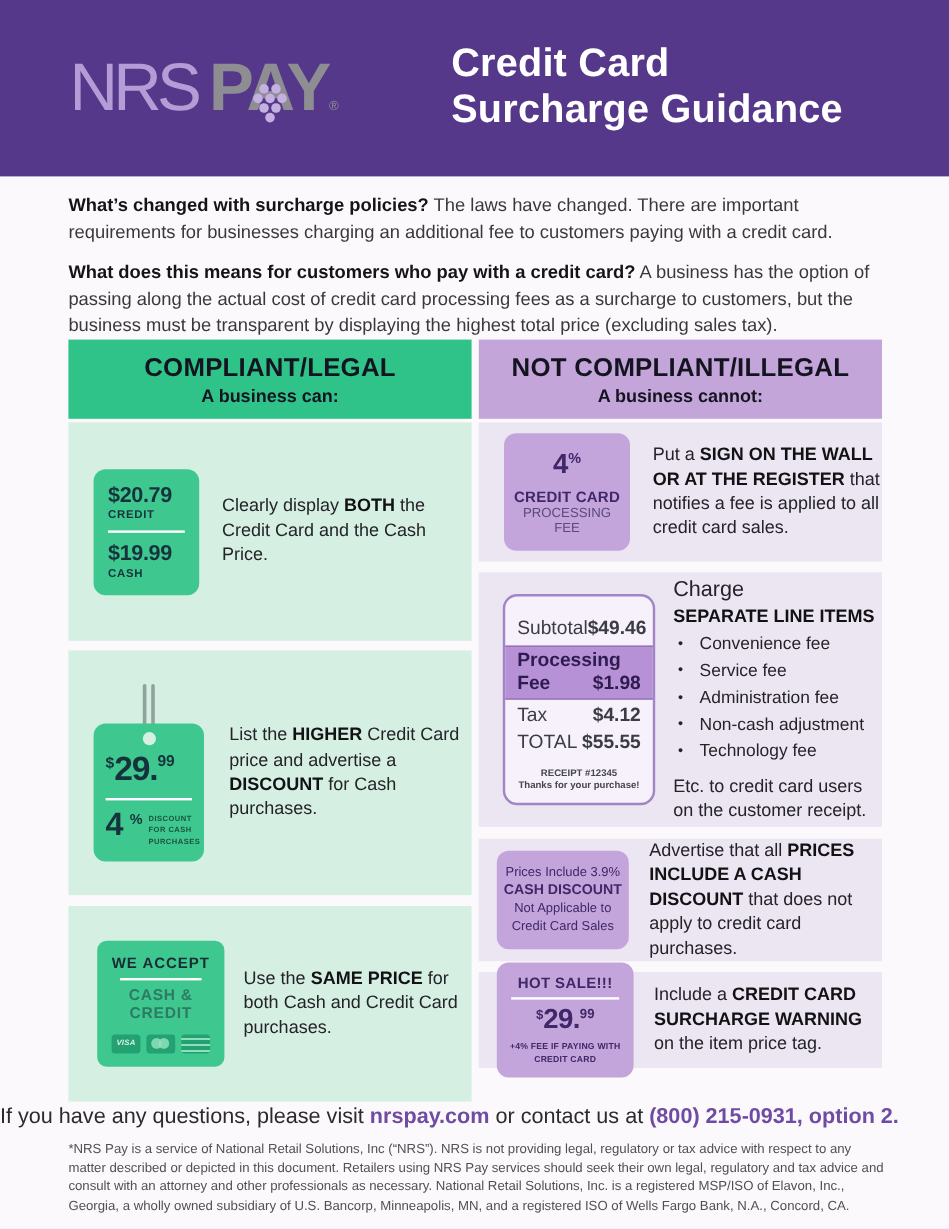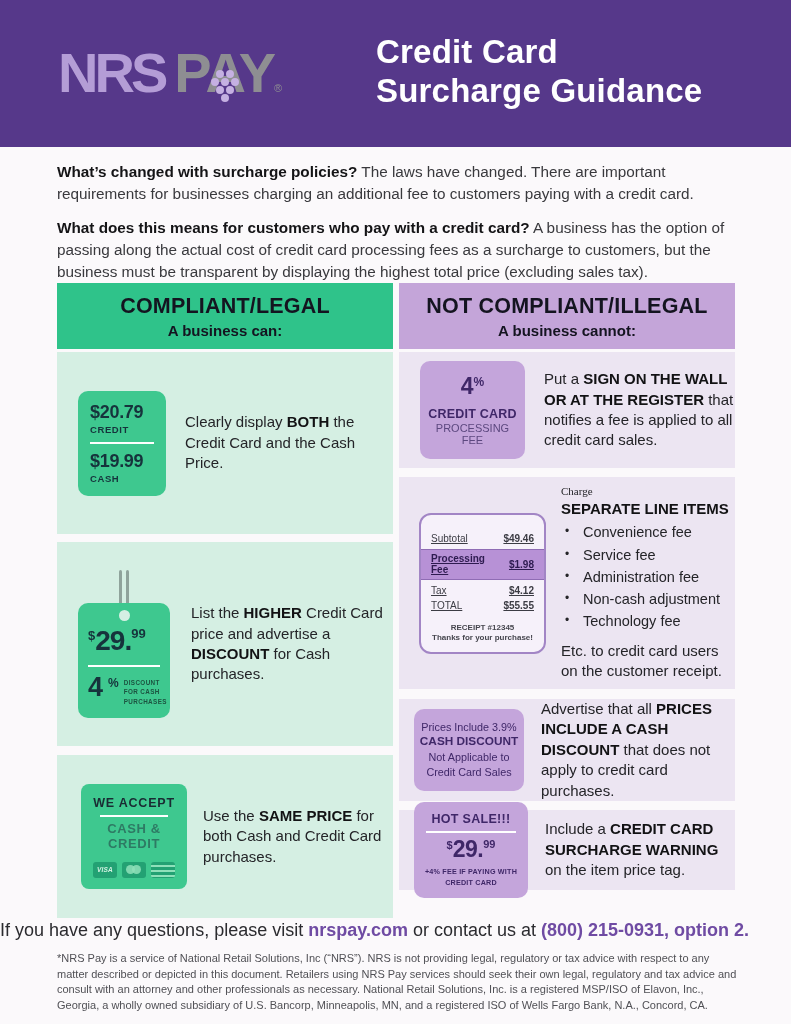--- a/index.html
+++ b/index.html
@@ -6,21 +6,21 @@
   body { background:#e8e8ea; font-family:"Liberation Sans","DejaVu Sans",sans-serif; }
   .page {
     position:relative; width:791px; height:1024px; margin:0 auto;
     background:#fbf9fb; overflow:hidden;
     -webkit-font-smoothing:antialiased;
   }
 
   
   .header { position:absolute; top:0; left:0; width:791px; height:147px; background:#56388a; }
   .logo { position:absolute; left:58px; top:40px; white-space:nowrap; }
-  .logo .nrs { font-size:56px; font-weight:700; letter-spacing:-4px; color:#b49dd6; }
+  .logo .nrs { font-size:56px; font-weight:400; letter-spacing:-4px; color:#b49dd6; }
   .logo .pay { font-size:56px; font-weight:700; letter-spacing:-2px; color:#8e8e92; margin-left:10px; position:relative; }
   .logo .reg { font-size:11px; color:#8e8e92; vertical-align:baseline; }
   .grapes { position:absolute; left:208px; top:68px; }
   .title { position:absolute; left:376px; top:33px; color:#ffffff; font-size:33px; font-weight:800; line-height:1.17; letter-spacing:0.2px; }
 
   
   .intro { position:absolute; left:57px; top:161px; width:682px; font-size:15.3px; line-height:1.42; color:#39393d; }
   .intro p + p { margin-top:13px; }
   .intro b { color:#141416; font-weight:800; }
 
@@ -81,31 +81,31 @@
 
   
   .sign { background:#c4a5db; border-radius:10px; text-align:center; color:#3f2768; flex-shrink:0; }
   .fee-sign { width:105px; padding:12px 6px 13px; }
   .fee-sign .pct { font-size:23px; font-weight:800; }
   .fee-sign .pct .sym { font-size:12px; vertical-align:8px; }
   .fee-sign .f1 { font-size:12.5px; font-weight:800; margin-top:7px; letter-spacing:0.2px; }
   .fee-sign .f2 { font-size:11px; font-weight:500; color:#5c487f; margin-top:1px; }
 
   .receipt { width:127px; background:#f6f1fa; border:2px solid #a285c5; border-radius:12px; padding:14px 0 10px; flex-shrink:0; color:#3c3c44; }
-  .rrow { display:flex; justify-content:space-between; align-items:center; padding:0 10px; font-size:10px; margin:4px 0;text-decoration:underline; }
+  .rrow { display:flex; justify-content:space-between; align-items:flex-end; padding:0 10px; font-size:16px; margin:4px 0; }
   .rrow .rv { font-weight:600; }
   .rrow.hl { background:#b791d6; border-top:1.5px solid #8f6cb4; border-bottom:1.5px solid #8f6cb4; font-weight:800; color:#2e1b50; padding:3px 10px; margin:5px 0; }
   .rrow.hl .rl { width:58px; line-height:1.15; }
   .rrow.hl .rv { font-weight:800; }
   .rfoot { text-align:center; margin-top:12px; font-weight:700; color:#46464e; }
   .rfoot .rn { font-size:8px; }
   .rfoot .rt { font-size:8px; margin-top:1px; }
 
   .r2-desc { width:184px; }
-  .r2-desc .charge { font-size:11px;font-family:Liberation Serif, serif; }
+  .r2-desc .charge { font-size:18px; }
   .r2-desc .sep { font-size:15px; font-weight:800; color:#121214; margin-bottom:4px; }
   .r2-desc ul { list-style:none; }
   .r2-desc li { font-size:14.5px; padding-left:22px; position:relative; margin:2.5px 0; }
   .r2-desc li::before { content:"•"; position:absolute; left:4px; font-size:12px; }
   .r2-desc .after { margin-top:9px; font-size:15px; }
 
   .disc-sign { width:110px; padding:11px 5px 12px; font-size:10.8px; line-height:1.35; font-weight:500; }
   .disc-sign .d2 { font-size:11.8px; font-weight:800; }
 
   .hot-sign { width:114px; padding:10px 6px 10px; }

